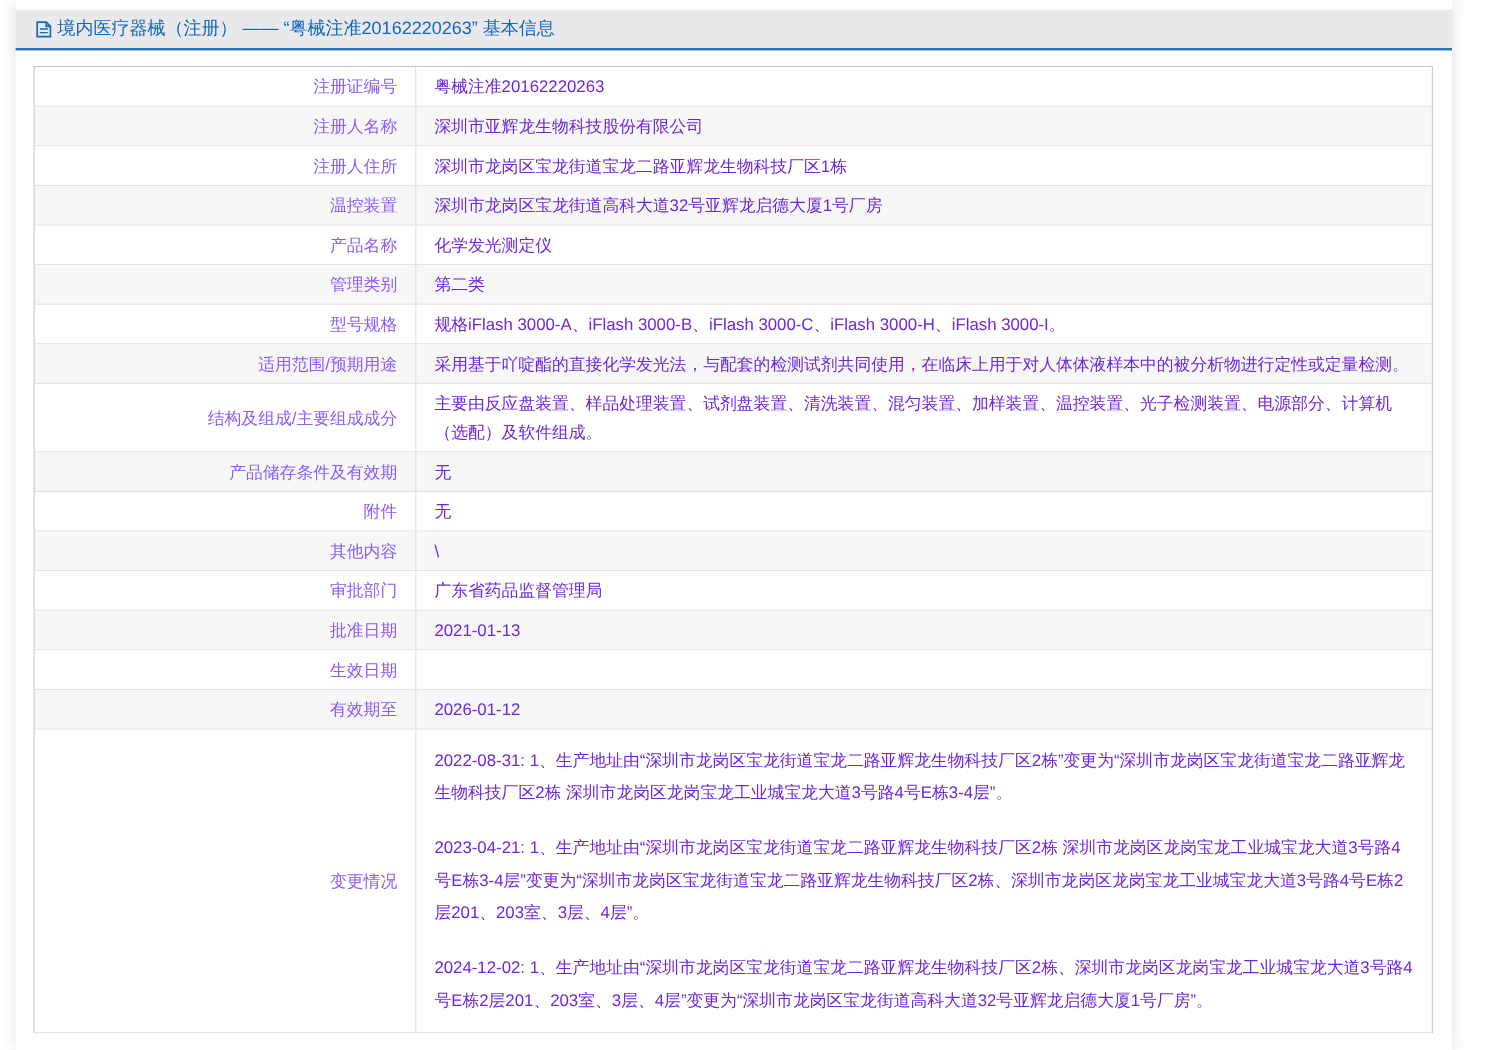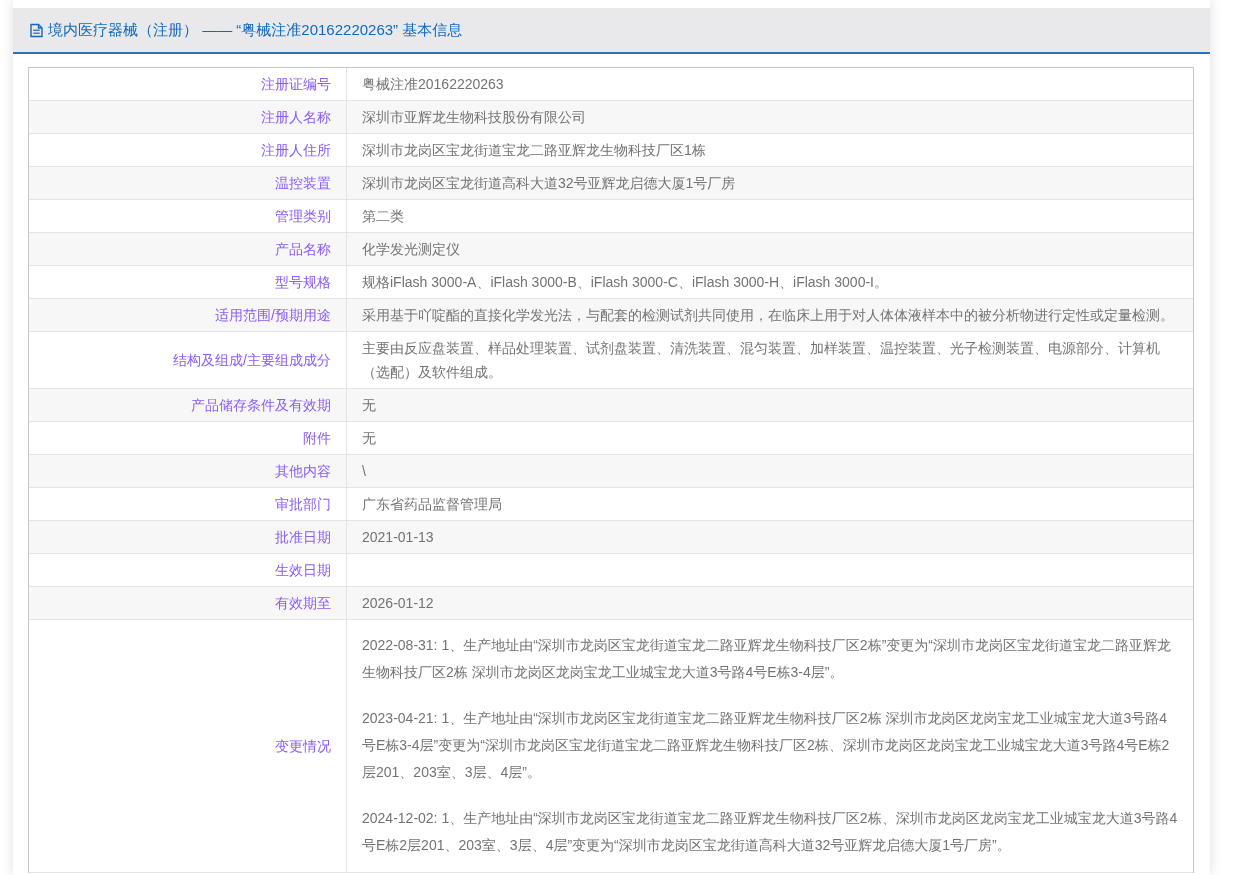--- a/index.html
+++ b/index.html
@@ -13,21 +13,21 @@
   .page {
     position: absolute;
     left: 13px; top: 0;
     width: 1197px;
     min-height: 875px;
     background: #ffffff;
     box-shadow: 0 0 12px rgba(0,0,0,0.13);
   }
   .header-bar {
     margin-top: 8px;
-    height: 46px;
+    height: 34px;
     background: #e9e9eb;
     border-bottom: 2px solid #2d71b8;
     display: flex;
     align-items: center;
     padding-left: 16px;
   }
   .header-bar .doc-icon {
     width: 15px; height: 15px;
     margin-right: 4px;
     flex: 0 0 auto;
@@ -63,21 +63,21 @@
     color: #8b5cf6;
     font-size: 14px;
     line-height: 24px;
   }
   .td {
     flex: 1 1 auto;
     border-left: 1px solid #e3e3e5;
     padding: 4px 14px 4px 15px;
     display: flex;
     align-items: center;
-    color: #737373;
+    color: #6d28d9;
     font-size: 14px;
     line-height: 24px;
     word-break: break-all;
   }
   .tr-change .td {
     display: block;
     padding-top: 12px;
     padding-bottom: 12px;
   }
   .tr-change .td p {
@@ -119,27 +119,27 @@
       <div class="th">注册人住所</div>
       <div class="td">深圳市龙岗区宝龙街道宝龙二路亚辉龙生物科技厂区1栋</div>
     </div>
 
     <div class="tr">
       <div class="th">温控装置</div>
       <div class="td">深圳市龙岗区宝龙街道高科大道32号亚辉龙启德大厦1号厂房</div>
     </div>
 
     <div class="tr">
+      <div class="th">产品名称</div>
+      <div class="td">化学发光测定仪</div>
+    </div>
+
+    <div class="tr">
       <div class="th">管理类别</div>
       <div class="td">第二类</div>
-    </div>
-
-    <div class="tr">
-      <div class="th">产品名称</div>
-      <div class="td">化学发光测定仪</div>
     </div>
 
     <div class="tr">
       <div class="th">型号规格</div>
       <div class="td">规格iFlash 3000-A、iFlash 3000-B、iFlash 3000-C、iFlash 3000-H、iFlash 3000-I。</div>
     </div>
 
     <div class="tr">
       <div class="th">适用范围/预期用途</div>
       <div class="td">采用基于吖啶酯的直接化学发光法，与配套的检测试剂共同使用，在临床上用于对人体体液样本中的被分析物进行定性或定量检测。</div>

